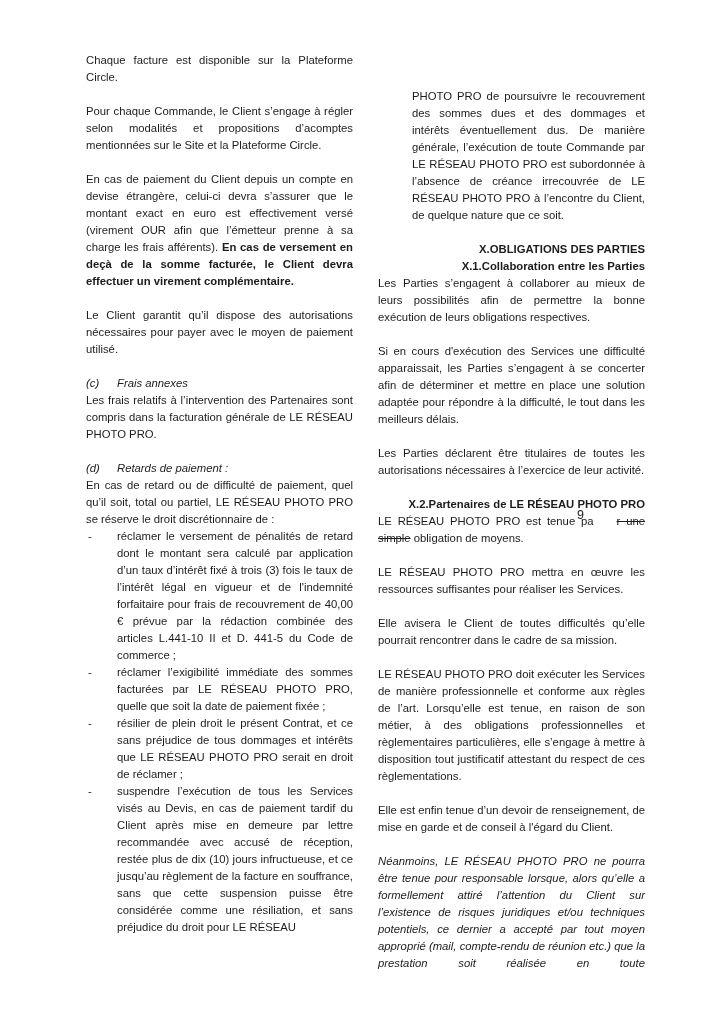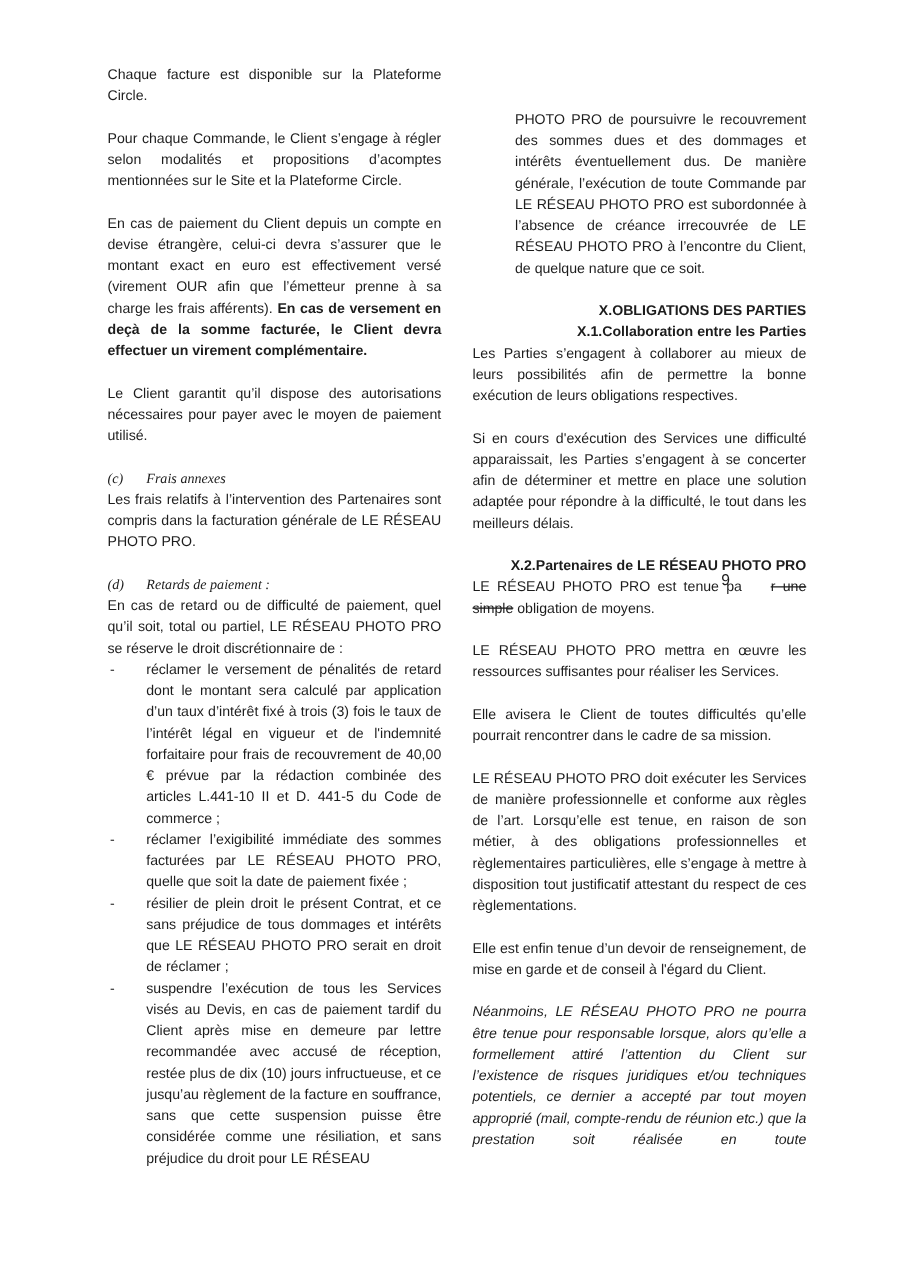--- a/index.html
+++ b/index.html
@@ -14,21 +14,21 @@
     color:#1c1c1c;
     overflow:hidden;
   }
   .col{position:absolute;top:0;}
   .col-left{left:86px;width:267px;padding-top:52px;}
   .col-right{left:378px;width:267px;padding-top:88px;}
   .para{margin:0 0 17px 0;text-align:justify;}
   .tight{margin-bottom:0;}
   .indent{padding-left:34px;}
   .heading{font-weight:bold;white-space:nowrap;position:relative;margin:0;text-align:right;}
-  .iheading{font-style:italic;margin:0;font-family:Liberation Serif, serif;}
+  .iheading{font-style:italic;margin:0;}
   .h-num{display:inline-block;width:47px;}
   .iheading .h-num{width:31px;font-style:italic;}
   .li{position:relative;padding-left:31px;margin:0;text-align:justify;}
   .dash{position:absolute;left:2px;top:0;}
   .run-bold{font-weight:bold;}
   .run-strike{text-decoration:line-through;padding-left:23px;}
   .justify-last{text-align-last:justify;font-style:italic;}
   .overlay-num{
     position:absolute;left:199px;top:11px;
     font-size:12.5px;font-weight:400;white-space:normal;
@@ -51,20 +51,21 @@
       <div class="li tight"><span class="dash">-</span><span>réclamer l’exigibilité immédiate des sommes facturées par LE RÉSEAU PHOTO PRO, quelle que soit la date de paiement fixée ;</span></div>
       <div class="li tight"><span class="dash">-</span><span>résilier de plein droit le présent Contrat, et ce sans préjudice de tous dommages et intérêts que LE RÉSEAU PHOTO PRO serait en droit de réclamer ;</span></div>
       <div class="li tight"><span class="dash">-</span><span>suspendre l’exécution de tous les Services visés au Devis, en cas de paiement tardif du Client après mise en demeure par lettre recommandée avec accusé de réception, restée plus de dix (10) jours infructueuse, et ce jusqu’au règlement de la facture en souffrance, sans que cette suspension puisse être considérée comme une résiliation, et sans préjudice du droit pour LE RÉSEAU</span></div>
     </div>
   <div class="col col-right">
       <p class="para indent"><span>PHOTO PRO de poursuivre le recouvrement des sommes dues et des dommages et intérêts éventuellement dus. De manière générale, l’exécution de toute Commande par LE RÉSEAU PHOTO PRO est subordonnée à l’absence de créance irrecouvrée de LE RÉSEAU PHOTO PRO à l’encontre du Client, de quelque nature que ce soit.</span></p>
       <div class="heading tight"><span class="h-num">X.</span><span>OBLIGATIONS DES PARTIES</span></div>
       <div class="heading tight"><span class="h-num">X.1.</span><span>Collaboration entre les Parties</span></div>
       <p class="para"><span>Les Parties s’engagent à collaborer au mieux de leurs possibilités afin de permettre la bonne exécution de leurs obligations respectives.</span></p>
       <p class="para"><span>Si en cours d'exécution des Services une difficulté apparaissait, les Parties s’engagent à se concerter afin de déterminer et mettre en place une solution adaptée pour répondre à la difficulté, le tout dans les meilleurs délais.</span></p>
+      <p class="para"><span>Les Parties déclarent être titulaires de toutes les autorisations nécessaires à l’exercice de leur activité.</span></p>
       <div class="heading tight"><span class="h-num">X.2.</span><span>Partenaires de LE RÉSEAU PHOTO PRO</span><span class="overlay-num">9</span></div>
       <p class="para"><span>LE RÉSEAU PHOTO PRO est tenue pa</span><span class="run-strike">r une simple</span><span> obligation de moyens.</span></p>
       <p class="para"><span>LE RÉSEAU PHOTO PRO mettra en œuvre les ressources suffisantes pour réaliser les Services.</span></p>
       <p class="para"><span>Elle avisera le Client de toutes difficultés qu’elle pourrait rencontrer dans le cadre de sa mission.</span></p>
       <p class="para"><span>LE RÉSEAU PHOTO PRO doit exécuter les Services de manière professionnelle et conforme aux règles de l’art. Lorsqu’elle est tenue, en raison de son métier, à des obligations professionnelles et règlementaires particulières, elle s’engage à mettre à disposition tout justificatif attestant du respect de ces règlementations.</span></p>
       <p class="para"><span>Elle est enfin tenue d’un devoir de renseignement, de mise en garde et de conseil à l'égard du Client.</span></p>
       <p class="para justify-last"><span>Néanmoins, LE RÉSEAU PHOTO PRO ne pourra être tenue pour responsable lorsque, alors qu’elle a formellement attiré l’attention du Client sur l’existence de risques juridiques et/ou techniques potentiels, ce dernier a accepté par tout moyen approprié (mail, compte-rendu de réunion etc.) que la prestation soit réalisée en toute</span></p>
     </div>
 </div>
 

